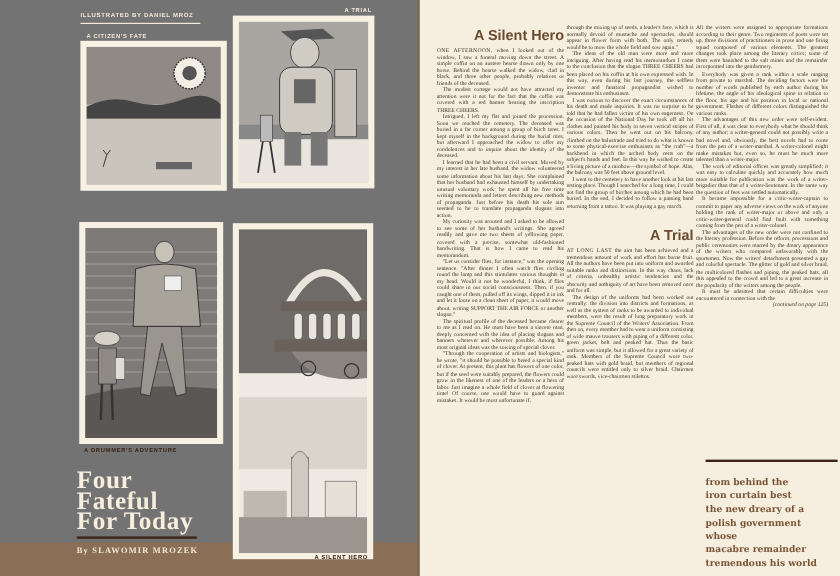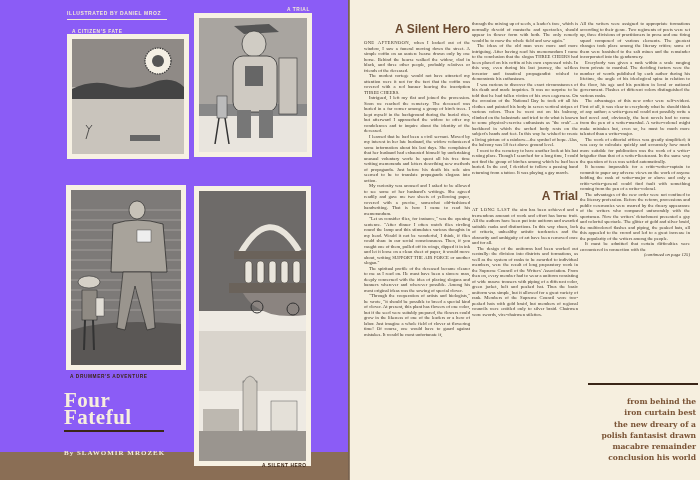--- a/index.html
+++ b/index.html
@@ -1,44 +1,44 @@
 <!DOCTYPE html>
 <html><head>
 <meta charset="utf-8">
 <style>
   * { box-sizing: border-box; margin: 0; padding: 0; }
   html, body { width: 700px; height: 480px; overflow: hidden; background: #8a6e55; }
   body { position: relative; font-family: "Liberation Serif", serif; }
 
   
-  .left-page { position: absolute; left: 0; top: 0; width: 350px; height: 452px; background: #8b5cf6; }
+  .left-page { position: absolute; left: 0; top: 0; width: 350px; height: 452px; background: #737373; }
   .credit { position: absolute; left: 67px; top: 10px; font-family: "Liberation Sans", sans-serif; font-weight: bold; font-size: 5px; letter-spacing: 0.6px; color: #f3ead6; }
   .credit-rule { position: absolute; left: 67px; top: 19px; width: 100px; height: 1px; background: #f3ead6; }
   .caption { position: absolute; font-family: "Liberation Sans", sans-serif; font-weight: bold; font-size: 4.8px; letter-spacing: 0.6px; }
   .cap-light { color: #f3ead6; }
   .cap-dark { color: #3b2515; }
 
   .illus { position: absolute; background: #f7f1e3; padding: 5px; }
   .illus svg { width: 100%; height: 100%; display: block; }
 
   .title-block { position: absolute; left: 64px; top: 392px; width: 110px; }
   .main-title { font-family: "Liberation Serif", serif; font-weight: bold; font-size: 21px; line-height: 17px; color: #f7eedd; letter-spacing: 0.5px; }
   .title-rule { width: 100px; height: 2px; background: #3a2618; margin-top: 4px; }
-  .byline { margin-top: 17px; font-family: "Liberation Serif", serif; font-weight: bold; font-size: 7px; letter-spacing: 1px; color: #f3ead6; }
+  .byline { margin-top: 6px; font-family: "Liberation Serif", serif; font-weight: bold; font-size: 7px; letter-spacing: 1px; color: #f3ead6; }
 
   
   .right-page { position: absolute; left: 350px; top: 0; width: 350px; height: 480px; background: #f6efdf; }
   .col { position: absolute; top: 19px; width: 106px; font-size: 4.7px; line-height: 5.5px; color: #3d3328; text-align: justify; }
   .col p { text-indent: 5px; }
   .col p.noindent { text-indent: 0; }
   .sc { font-variant: small-caps; letter-spacing: 0.3px; }
   .section-head { font-family: "Liberation Sans", sans-serif; font-weight: bold; color: #6b4a30; text-align: right; font-size: 12px; line-height: 14px; margin: 3px 0 4px 0; }
   .gap { height: 4px; }
   .cont { font-style: italic; }
-  .pull { position: absolute; left: 588px; top: 396px; width: 108px; text-align: right; font-family: "DejaVu Serif", serif; font-weight: bold; font-size: 7.6px; line-height: 11.3px; color: #7a5436; }
+  .pull { position: absolute; left: 588px; top: 396px; width: 108px; text-align: left; font-family: "DejaVu Serif", serif; font-weight: bold; font-size: 7.6px; line-height: 11.3px; color: #7a5436; }
   .pull-hr { position: absolute; left: 588px; top: 383px; width: 110px; height: 2px; background: #3a2618; }
   .spine { position: absolute; left: 348px; top: 0; width: 4px; height: 480px; background: linear-gradient(90deg, #6b5442, #d7cbb5); }
 </style>
 </head>
 <body>
 
 <div class="left-page">
   <div class="credit">ILLUSTRATED BY DANIEL MROZ</div>
   <div class="credit-rule"></div>
 
@@ -127,20 +127,21 @@
       <rect x="72" y="210" width="26" height="30" fill="#e4e0d8" stroke="#555" stroke-width="0.5"></rect>
       <rect x="4" y="218" width="36" height="24" fill="#bdb8b0"></rect>
       <rect x="0" y="240" width="107" height="30" fill="#9a958f"></rect>
     </svg>
   </div>
   <div class="caption cap-dark" style="left:262px; top:463px;">A SILENT HERO</div>
 
   <div class="title-block">
     <div class="main-title">
       <div>Four Fateful</div>
+      <div>For Today</div>
     </div>
     <div class="title-rule"></div>
     <div class="byline">By SLAWOMIR MROZEK</div>
   </div>
 </div>
 
 <div class="spine"></div>
 
 <div class="right-page">
 
@@ -177,16 +178,16 @@
     <p>The advantages of the new order were not confined to the literary profession. Before the reform, processions and public ceremonies were marred by the dreary appearance of the writers who compared unfavorably with the sportsmen. Now the writers' detachment presented a gay and colorful spectacle. The glitter of gold and silver braid, the multicolored flashes and piping, the peaked hats, all this appealed to the crowd and led to a great increase in the popularity of the writers among the people.</p>
     <p><span>It must be admitted that certain difficulties were encountered in connection with the</span> <span class="cont" style="float:right">(continued on page 125)</span></p>
   </div>
 </div>
 
 <div class="pull-hr"></div>
 <div class="pull">
   <div>from behind the</div>
   <div>iron curtain best</div>
   <div>the new dreary of a</div>
-  <div>polish fantasist drawn</div>
+  <div>polish government whose</div>
   <div>macabre remainder</div>
-  <div>conclusion his world</div>
+  <div>tremendous his world</div>
 </div>
 
 </body></html>

